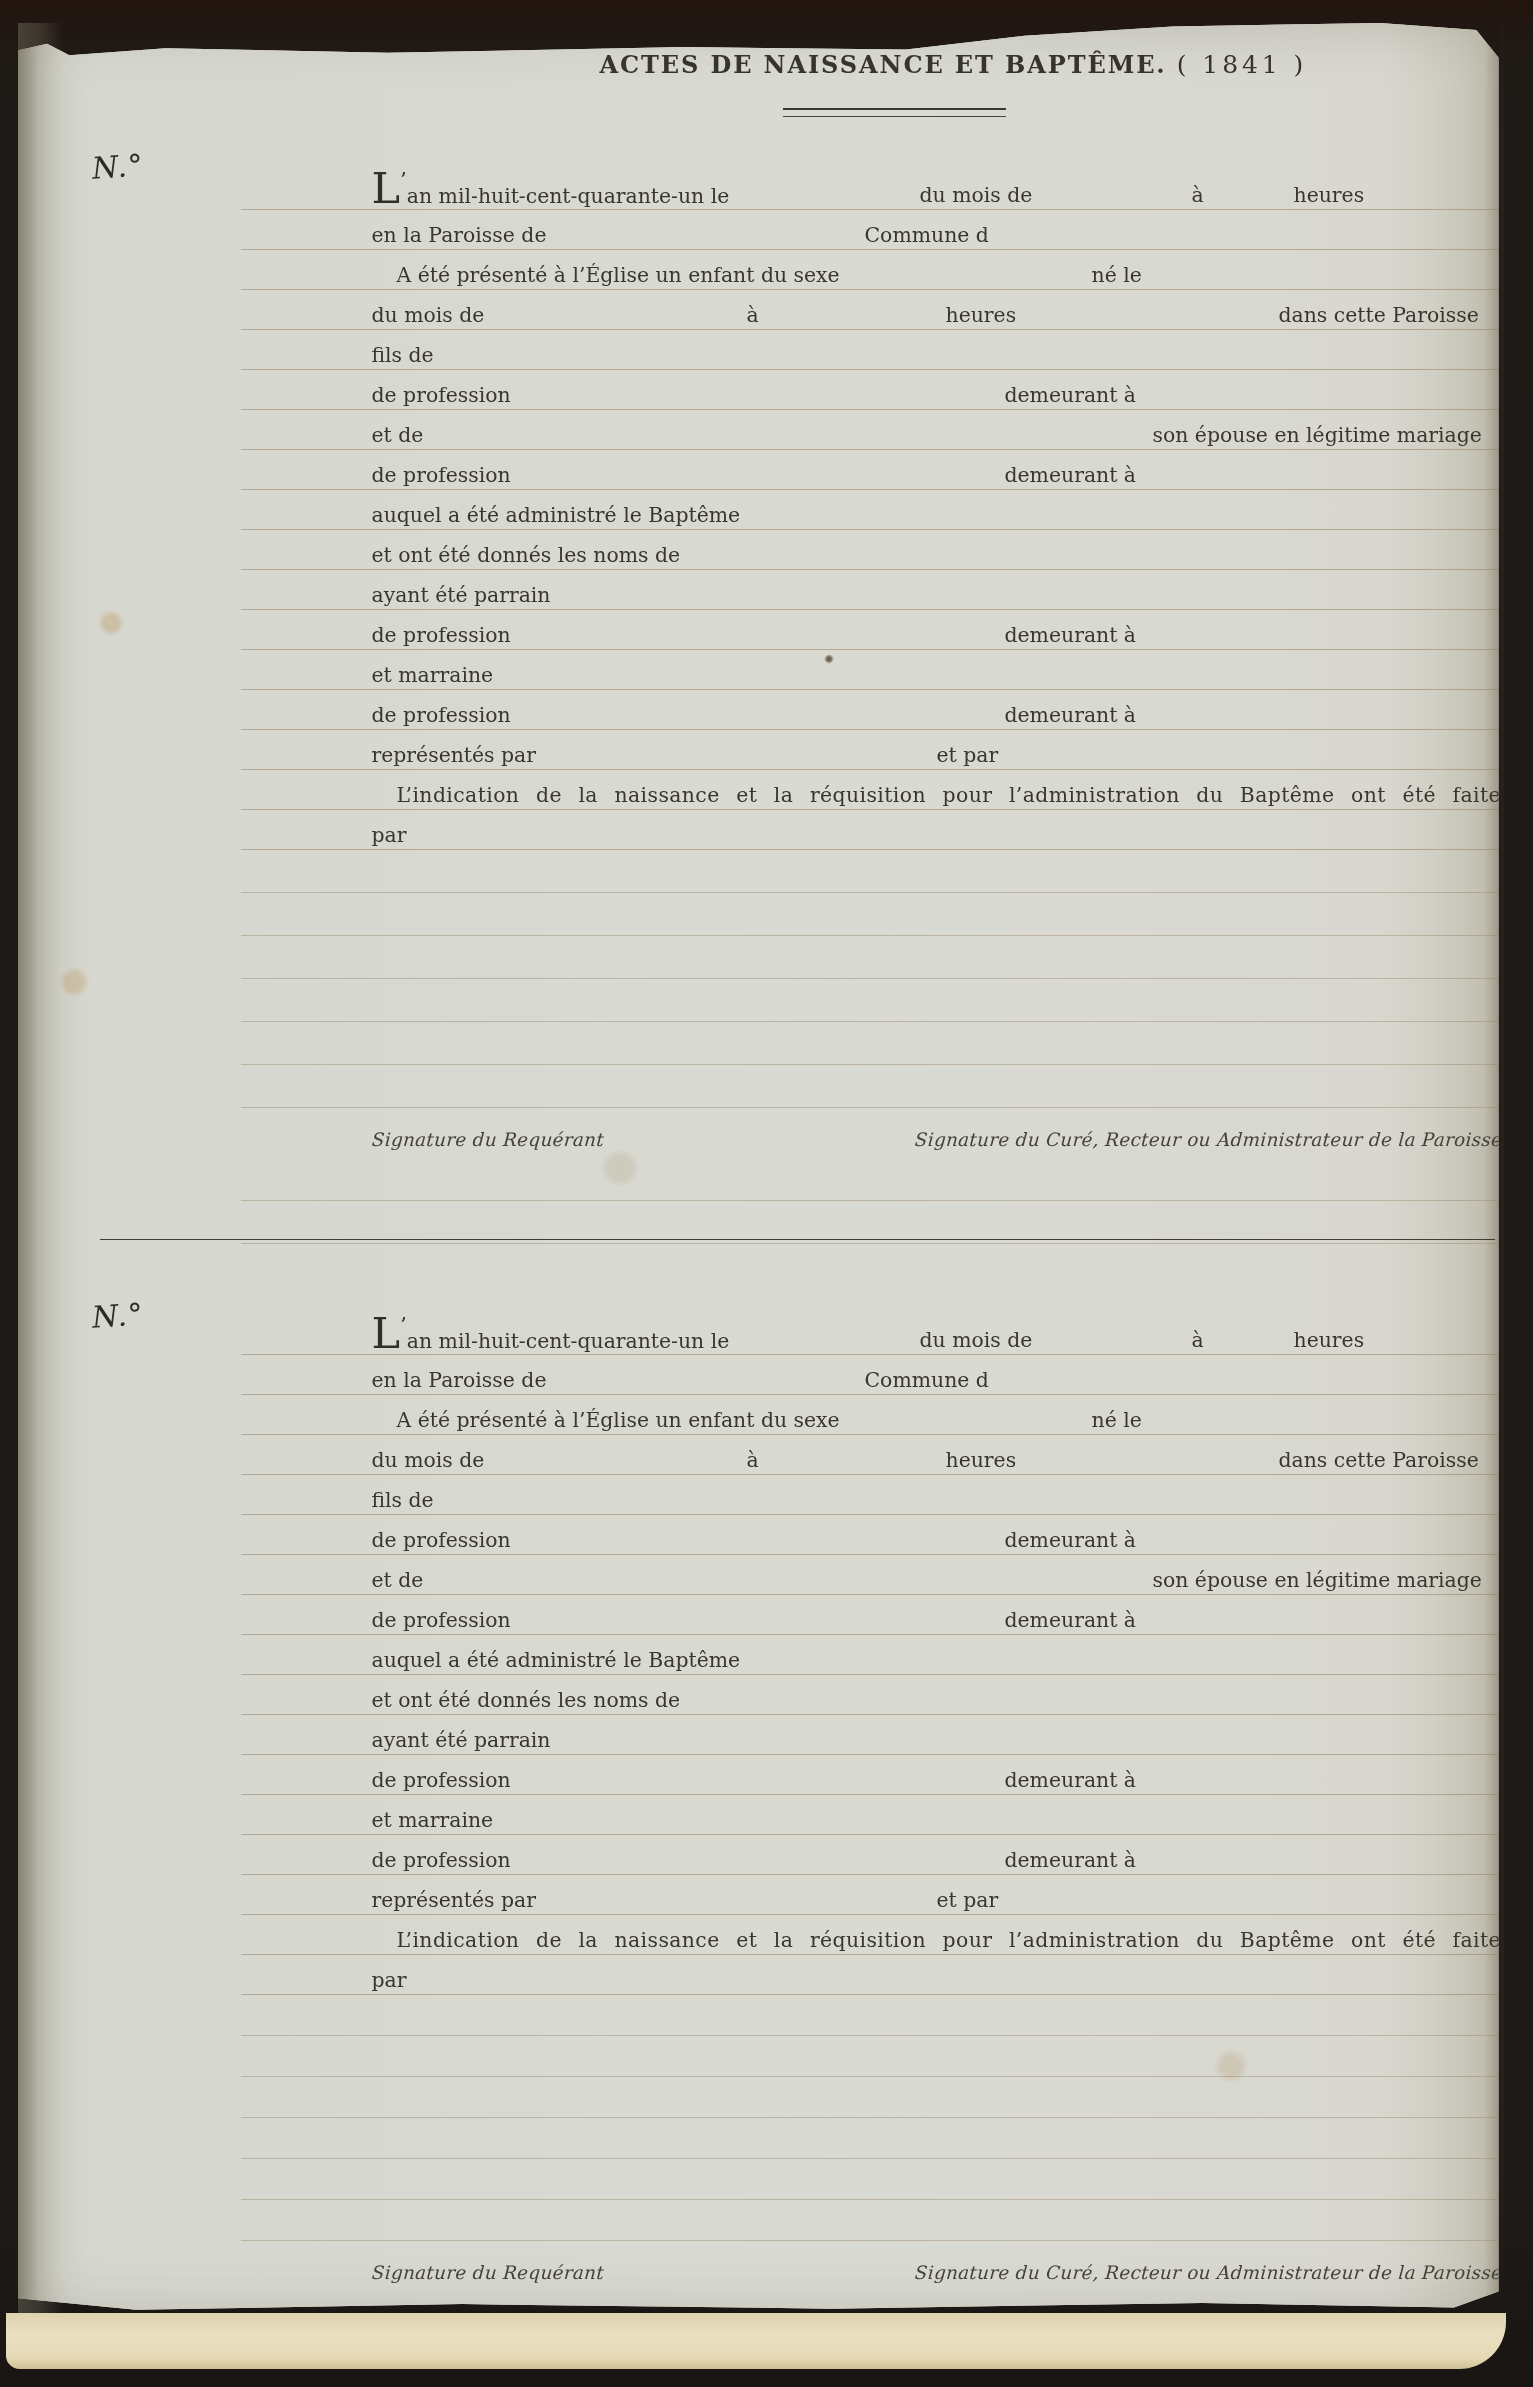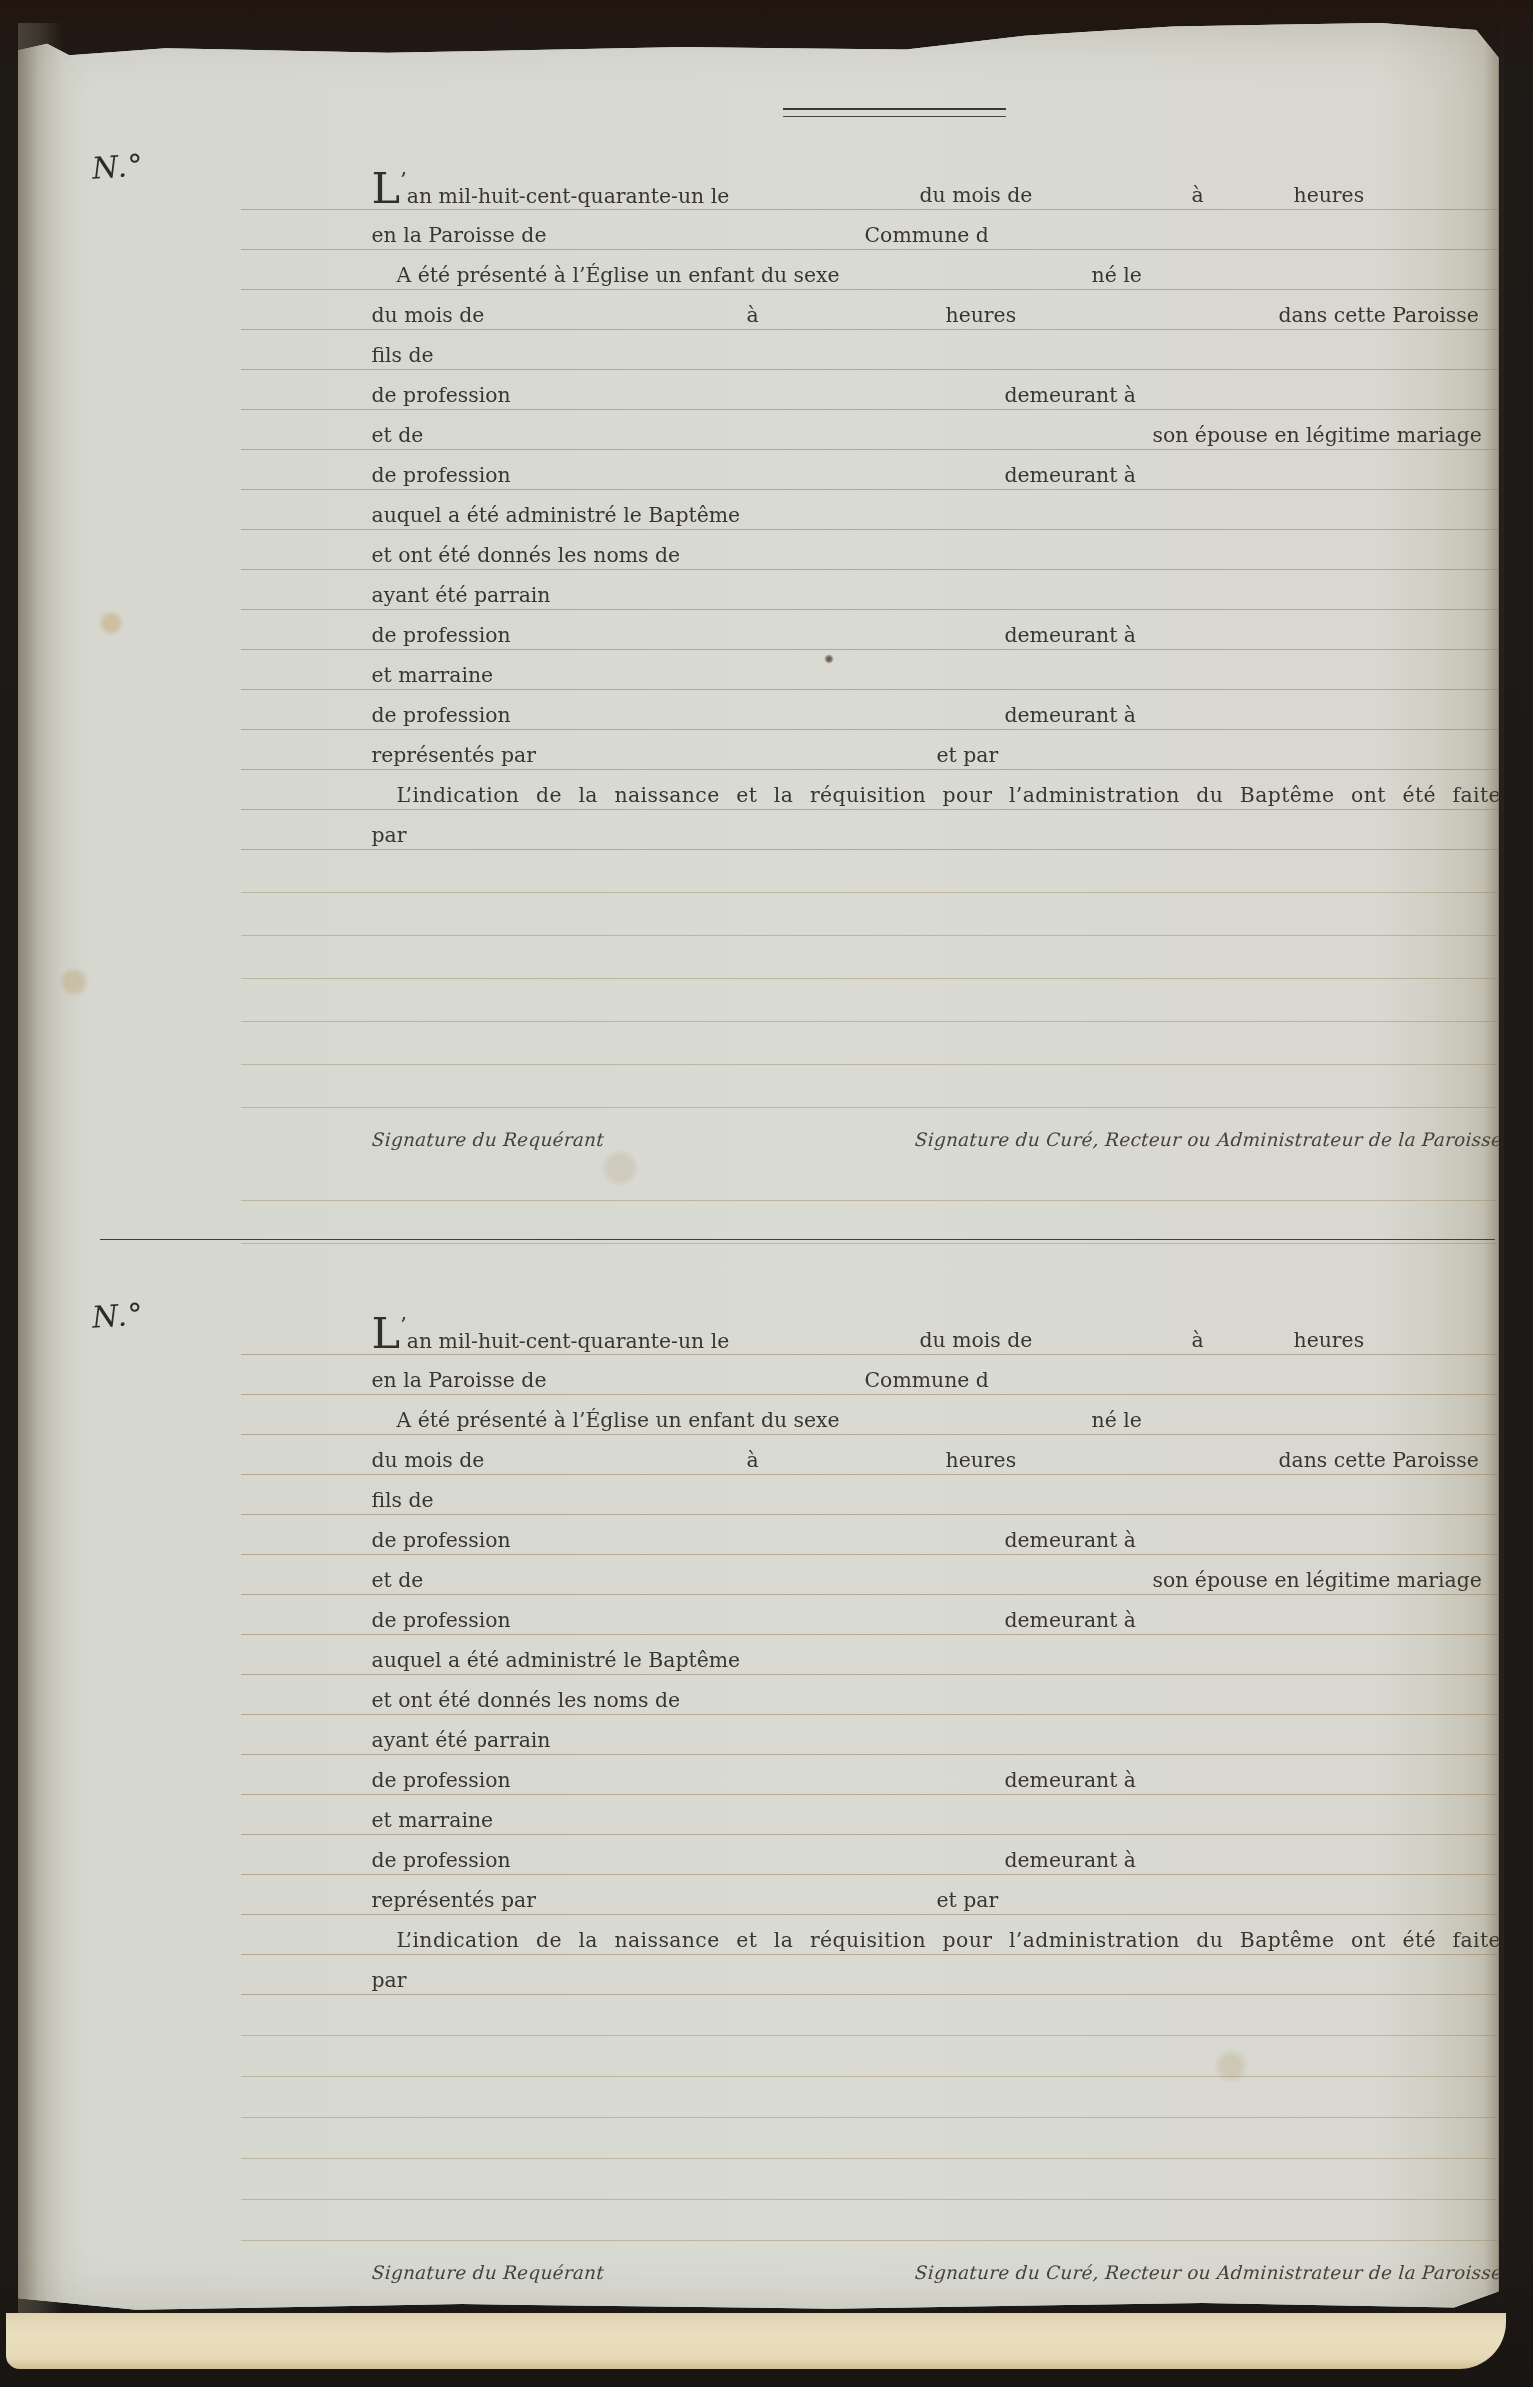--- a/index.html
+++ b/index.html
@@ -73,20 +73,24 @@
     position:absolute;left:17.5px;top:23px;width:45px;height:2296px;
     background:linear-gradient(90deg,rgba(105,100,85,.55),rgba(150,146,130,.25) 45%,rgba(150,146,130,0));
   }
 </style>
 </head>
 <body>
 
 <div id="photo">
   <div id="paper">
 
+    <div class="title">
+      <span>ACTES DE NAISSANCE ET BAPTÊME.</span>
+      <span class="year">( 1841 )</span>
+    </div>
     <div class="title-rule"></div>
 
     <div class="form-instance" id="form-0" style="top: 105px;">
         <div class="num" style="top: 21.3px;">N.°</div>
         <div class="rows" style="top: 39px;">
           <div class="row" style="height: 43px;">
             <span class="seg" style="left: 0px;"><span class="bigL">L</span><span class="apos">’</span>an mil-huit-cent-quarante-un le</span>
             <span class="seg" style="left: 548px;">du mois de</span>
             <span class="seg" style="left: 820px;">à</span>
             <span class="seg" style="left: 922px;">heures</span>

